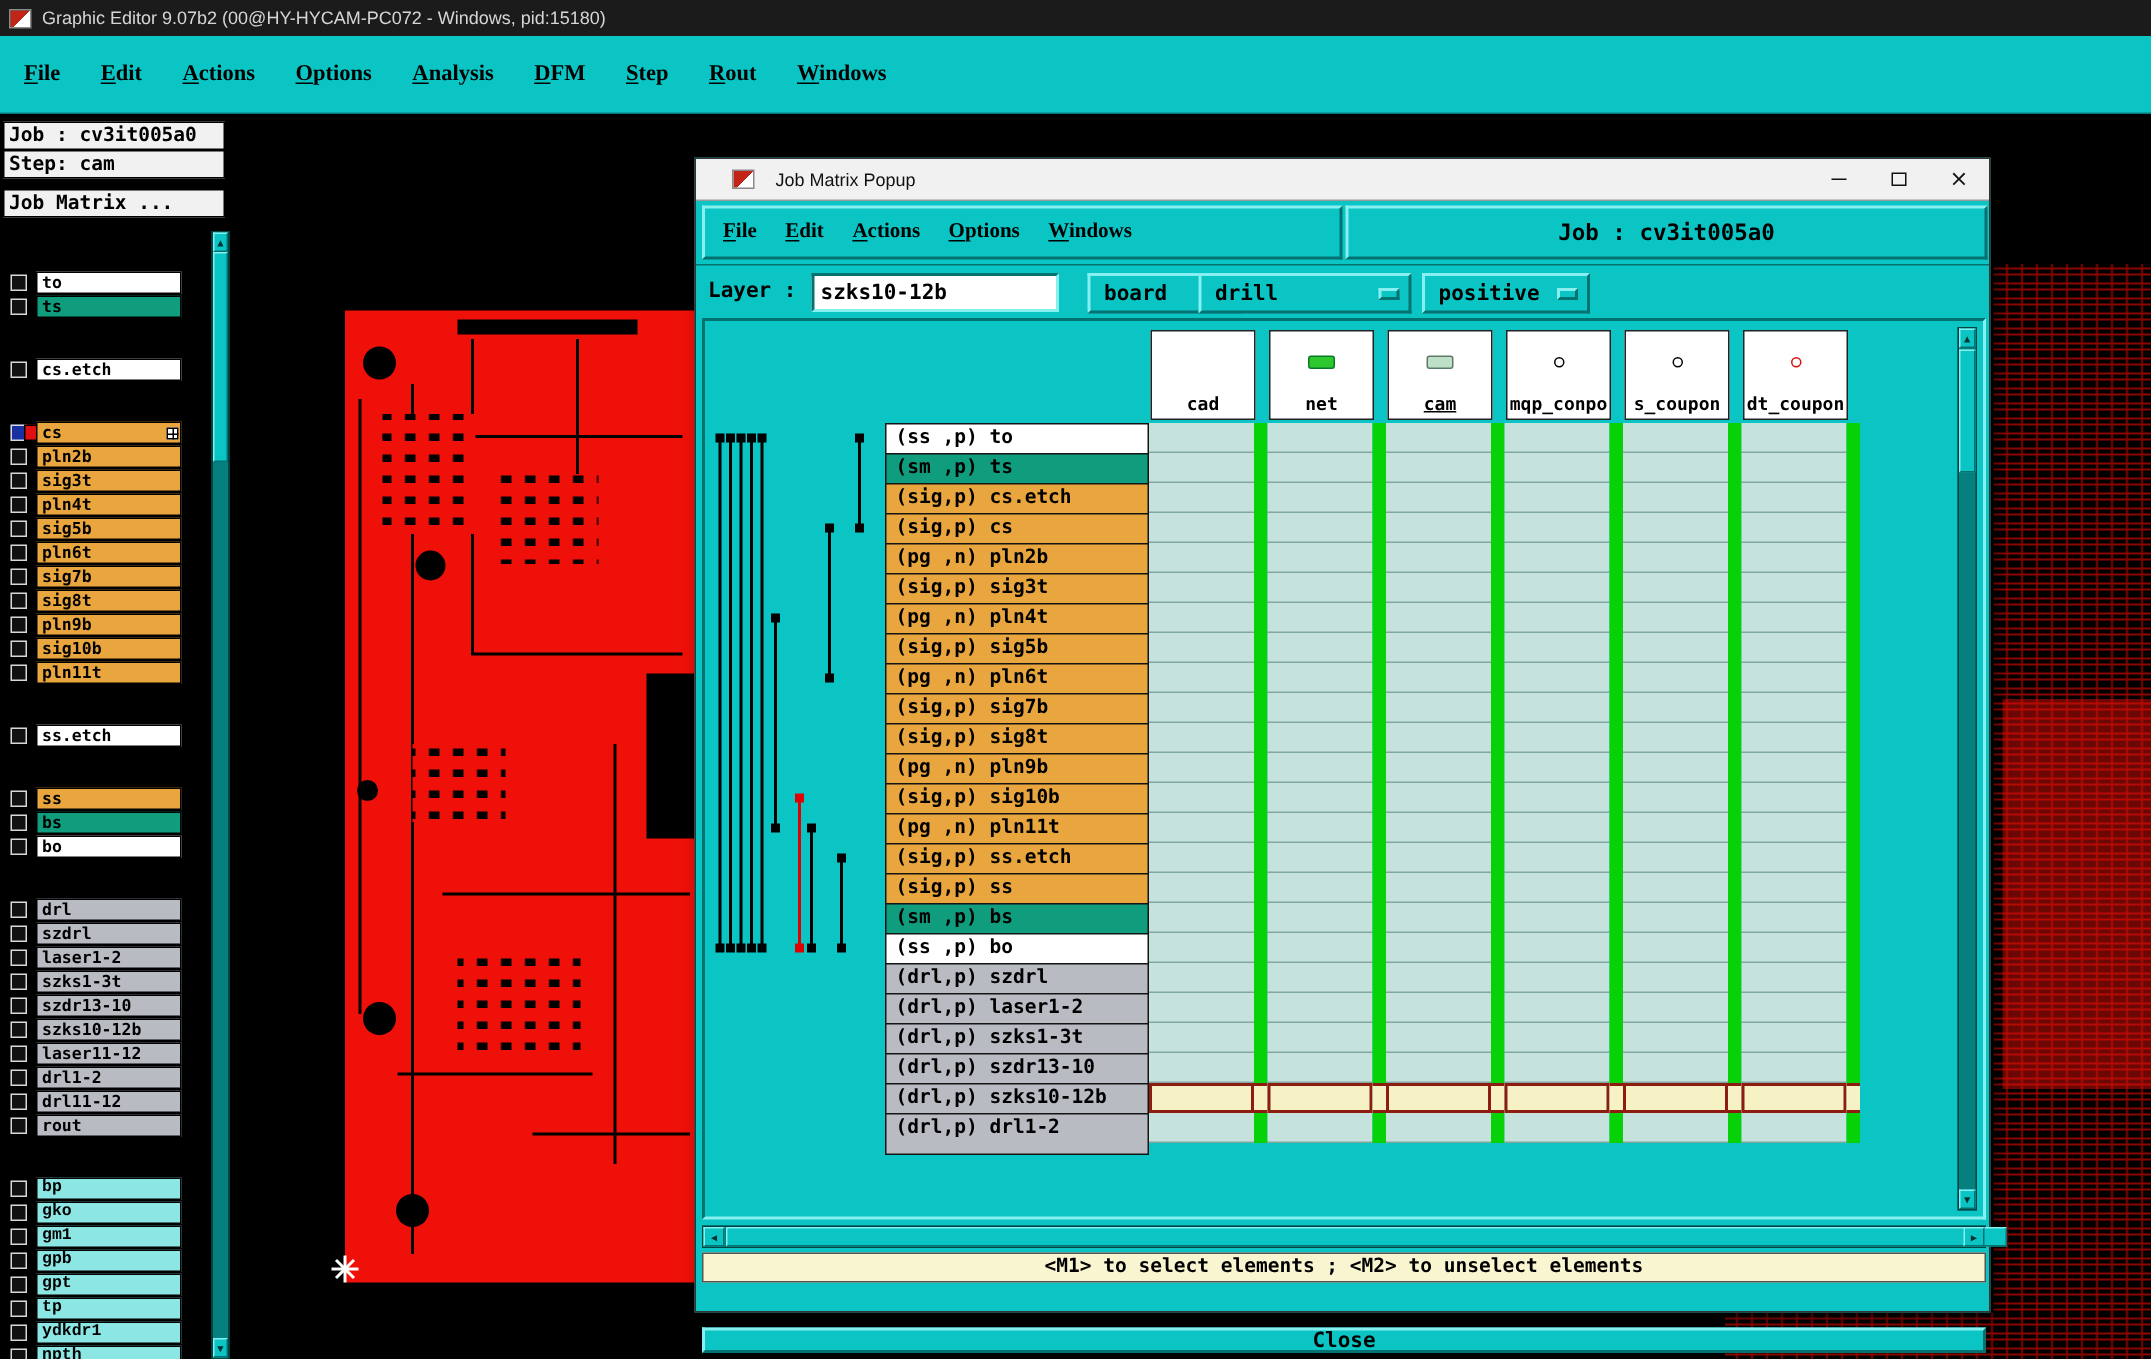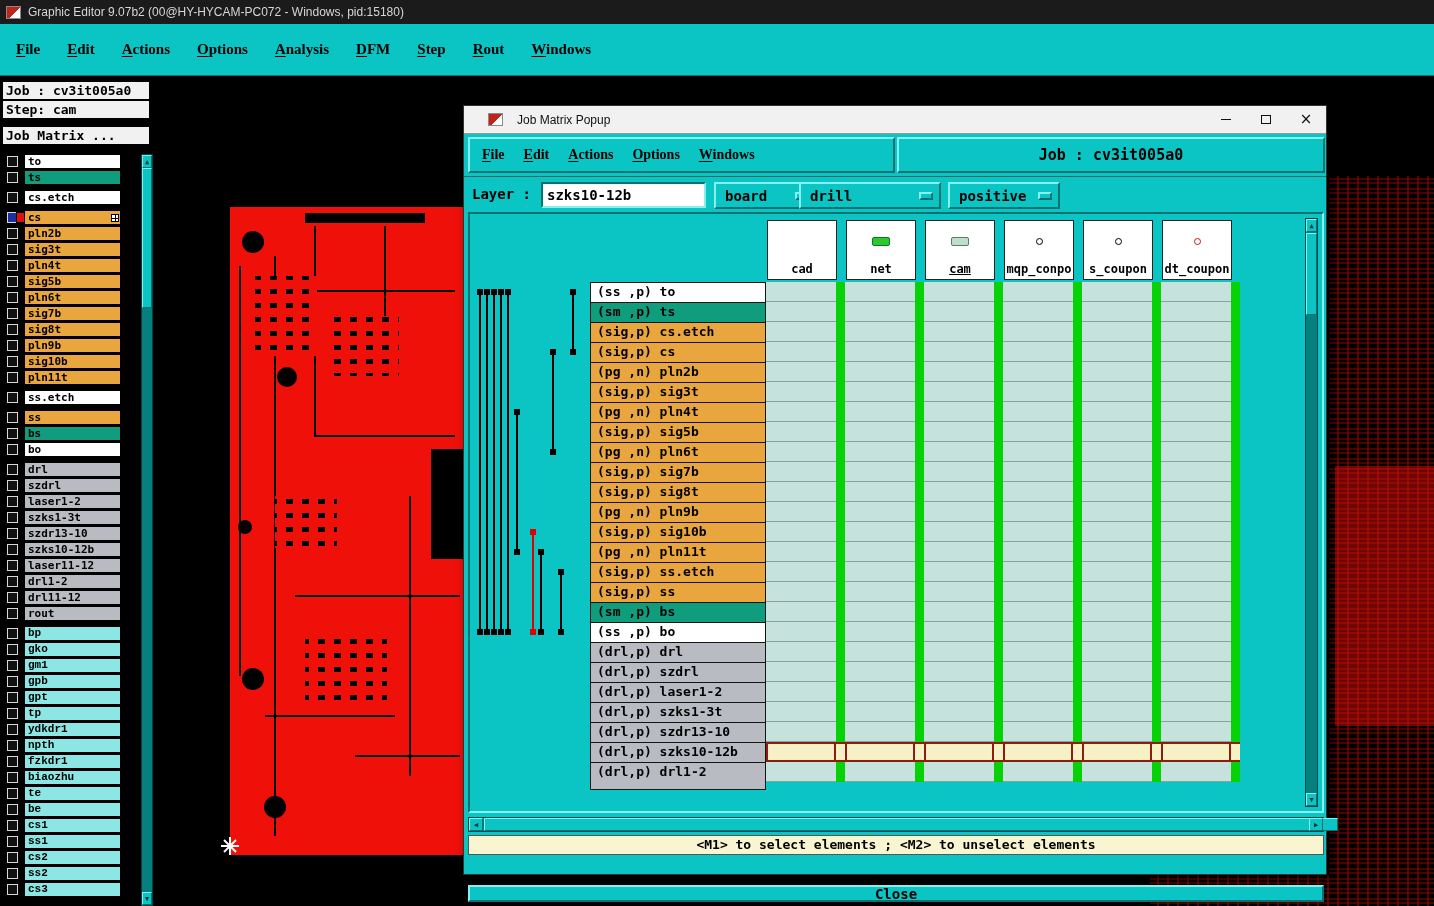--- a/index.html
+++ b/index.html
@@ -19,21 +19,21 @@
   .titlebar-text{font:12px "Liberation Sans",sans-serif;color:#d6d6d6;white-space:nowrap;}
   .menubar{position:absolute;left:0;top:24px;width:1434px;height:52px;background:var(--chrome);border-bottom:1px solid #067a7a;display:flex;align-items:center;padding-left:16px;}
   .menu-item{font:bold 15px "Liberation Serif",serif;color:#000;margin-right:27px;cursor:default;white-space:nowrap;}
 
   
   .sidebar{position:absolute;left:0;top:76px;width:155px;height:830px;background:#000;}
   .side-box{width:148px;margin-left:2px;background:#f1f1f1;border:1px solid #000;font:bold 13px "DejaVu Sans Mono",monospace;color:#000;height:19px;line-height:17px;padding-left:3px;white-space:nowrap;}
   .side-box.first{margin-top:5px;}
   .side-btn{margin-top:7px;}
   .layer-list{position:absolute;left:2px;top:78px;width:138px;}
-  .layer-group{margin-bottom:5px;}
+  .layer-group{margin-bottom:5px;margin-top:27px;}
   .layer-row{display:flex;align-items:center;height:15px;margin-bottom:1px;position:relative;}
   .layer-checkbox{width:11px;height:11px;border:1px solid #d8d8d8;background:#111;margin-left:5px;margin-right:6px;flex:none;}
   .layer-checkbox.checked{background:#1830a0;}
   .layer-selected-swatch{position:absolute;left:14px;top:2px;width:9px;height:11px;background:#e01010;border:1px solid #000;}
   .layer-chip{width:97px;height:15px;border:1px solid #000;font:bold 11px "DejaVu Sans Mono",monospace;line-height:13px;color:#000;padding-left:3px;white-space:nowrap;overflow:hidden;position:relative;}
   .chip-white{background:#fff;} .chip-orange{background:var(--orange);} .chip-teal{background:var(--teal);}
   .chip-gray{background:var(--gray);} .chip-cyan{background:var(--cyan);font-family:Liberation Mono, monospace;}
   .chip-badge{position:absolute;right:1px;top:3px;width:8px;height:8px;border:1px solid #000;background:
     linear-gradient(#000,#000) center/8px 1px no-repeat,
     linear-gradient(#000,#000) center/1px 8px no-repeat,#fff;}
@@ -60,21 +60,21 @@
   .raised{border-top:2px solid var(--chrome-light);border-left:2px solid var(--chrome-light);border-bottom:2px solid var(--chrome-dark);border-right:2px solid var(--chrome-dark);background:var(--chrome);}
   .sunken{border-top:2px solid var(--chrome-dark);border-left:2px solid var(--chrome-dark);border-bottom:2px solid var(--chrome-light);border-right:2px solid var(--chrome-light);}
   .p-menubox{position:absolute;left:4px;top:3px;width:427px;height:36px;display:flex;align-items:center;padding-left:12px;}
   .p-menubox .menu-item{font:bold 14px "Liberation Serif",serif;margin-right:19px;}
   .p-jobbox{position:absolute;left:433px;top:3px;width:428px;height:36px;display:flex;align-items:center;justify-content:center;font:bold 15px "DejaVu Sans Mono",monospace;color:#000;}
 
   .p-layerrow{position:absolute;left:0;top:70px;width:100%;height:36px;border-top:1px solid var(--chrome-dark);}
   .p-layer-label{position:absolute;left:8px;top:9px;font:bold 14px "DejaVu Sans Mono",monospace;color:#000;}
   .layer-input{position:absolute;left:77px;top:5px;width:165px;height:26px;background:#fff;border-top:2px solid var(--chrome-dark);border-left:2px solid var(--chrome-dark);border-bottom:2px solid var(--chrome-light);border-right:2px solid var(--chrome-light);font:bold 14px "DejaVu Sans Mono",monospace;color:#000;padding-left:4px;outline:none;}
   .dropdown{position:absolute;top:5px;height:27px;display:flex;align-items:center;font:bold 14px "DejaVu Sans Mono",monospace;color:#000;padding-left:9px;}
-  .dd-board{left:250px;width:103px;} .dd-drill{left:335px;width:142px;} .dd-pol{left:484px;width:112px;}
+  .dd-board{left:261px;width:103px;} .dd-drill{left:335px;width:142px;} .dd-pol{left:484px;width:112px;}
   .dd-tab{width:14px;height:8px;margin-left:auto;margin-right:6px;border-top:2px solid var(--chrome-light);border-left:2px solid var(--chrome-light);border-bottom:2px solid var(--chrome-dark);border-right:2px solid var(--chrome-dark);background:var(--chrome);flex:none;}
 
   .p-matrix{position:absolute;left:4px;top:106px;width:856px;height:601px;background:var(--chrome);}
   .mx-inner{position:absolute;left:2px;top:2px;right:2px;bottom:2px;overflow:hidden;}
   .mx-col-header{position:absolute;top:4px;width:70px;height:60px;background:#fff;border:1px solid #222;display:flex;flex-direction:column;align-items:center;overflow:hidden;}
   .mx-h-icon{flex:1;display:flex;align-items:center;justify-content:center;}
   .mx-h-name{font:bold 12px "DejaVu Sans Mono",monospace;color:#000;padding-bottom:3px;white-space:nowrap;}
   .icon-surface-green{width:18px;height:9px;background:#2ec82e;border:1px solid #0a7a2a;border-radius:2px;}
   .icon-surface-pale{width:18px;height:9px;background:#bfe0c8;border:1px solid #5a7a6a;border-radius:2px;}
   .icon-drill-black{width:7px;height:7px;border:1.5px solid #000;border-radius:50%;}
@@ -733,36 +733,20 @@
             <div class="mx-cell"></div>
             <div class="mx-sep"></div>
             <div class="mx-cell"></div>
             <div class="mx-sep"></div>
             <div class="mx-cell"></div>
             <div class="mx-sep"></div>
           </div>
           <div class="mx-row">
             <div class="mx-diag"></div>
             <div class="mx-label chip-white">(ss ,p) bo</div>
-            <div class="mx-cell"></div>
-            <div class="mx-sep"></div>
-            <div class="mx-cell"></div>
-            <div class="mx-sep"></div>
-            <div class="mx-cell"></div>
-            <div class="mx-sep"></div>
-            <div class="mx-cell"></div>
-            <div class="mx-sep"></div>
-            <div class="mx-cell"></div>
-            <div class="mx-sep"></div>
-            <div class="mx-cell"></div>
-            <div class="mx-sep"></div>
-          </div>
-          <div class="mx-row">
-            <div class="mx-diag"></div>
-            <div class="mx-label chip-gray">(drl,p) drl</div>
             <div class="mx-cell"></div>
             <div class="mx-sep"></div>
             <div class="mx-cell"></div>
             <div class="mx-sep"></div>
             <div class="mx-cell"></div>
             <div class="mx-sep"></div>
             <div class="mx-cell"></div>
             <div class="mx-sep"></div>
             <div class="mx-cell"></div>
             <div class="mx-sep"></div>

